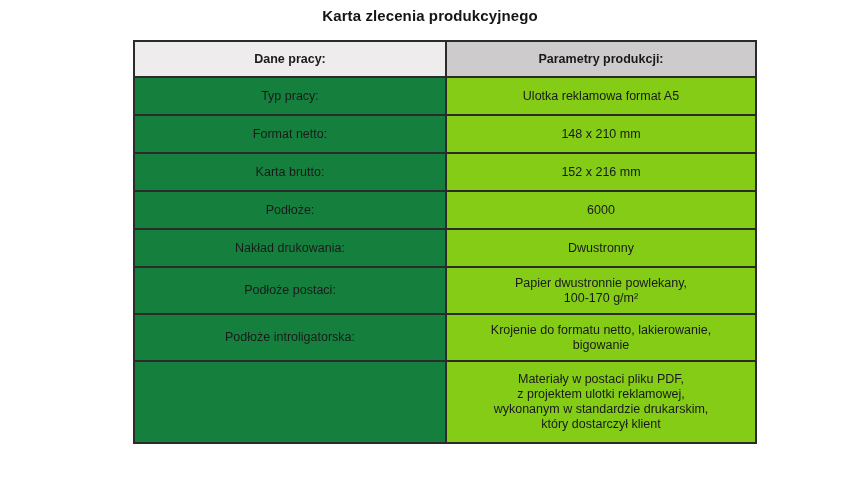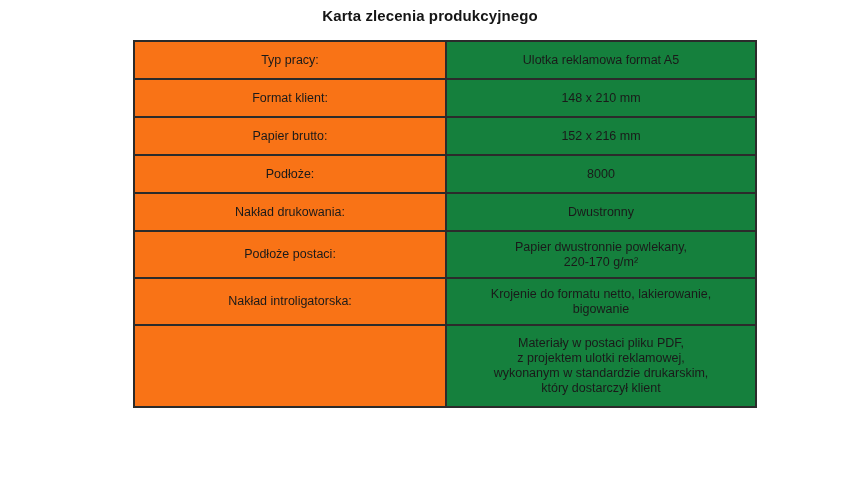--- a/index.html
+++ b/index.html
@@ -42,25 +42,25 @@
     border: 2px solid #2b2b2b;
     padding: 0 6px;
     font-size: 12.5px;
     line-height: 15px;
     text-align: center;
     vertical-align: middle;
     color: #1a1a1a;
   }
   .col-label {
     width: 298px;
-    background: #f97316;
+    background: #15803d;
   }
   .col-value {
     width: 296px;
-    background: #15803d;
+    background: #84cc16;
   }
   .head-label {
     background: #eeecec;
     font-weight: bold;
     font-size: 13px;
   }
   .head-value {
     background: #cdcbcb;
     font-weight: bold;
     font-size: 13px;
@@ -74,56 +74,60 @@
 </head>
 <body>
 
 <div class="page">
 
   <div class="doc-title">Karta zlecenia produkcyjnego</div>
 
   <table class="job-table">
     <tbody>
 
+      <tr class="r-head">
+        <td class="col-label head-label">Dane pracy:</td>
+        <td class="col-value head-value">Parametry produkcji:</td>
+      </tr>
 
       <tr class="r-1">
         <td class="col-label">Typ pracy:</td>
         <td class="col-value">Ulotka reklamowa format A5</td>
       </tr>
 
       <tr class="r-1">
-        <td class="col-label">Format klient:</td>
+        <td class="col-label">Format netto:</td>
         <td class="col-value">148 x 210 mm</td>
       </tr>
 
       <tr class="r-1">
-        <td class="col-label">Papier brutto:</td>
+        <td class="col-label">Karta brutto:</td>
         <td class="col-value">152 x 216 mm</td>
       </tr>
 
 
       <tr class="r-1">
         <td class="col-label">Podłoże:</td>
-        <td class="col-value">8000</td>
+        <td class="col-value">6000</td>
       </tr>
 
 
       <tr class="r-1">
         <td class="col-label">Nakład drukowania:</td>
         <td class="col-value">Dwustronny</td>
       </tr>
 
       <tr class="r-2">
         <td class="col-label">Podłoże postaci:</td>
         <td class="col-value multi">Papier dwustronnie powlekany,
-220-170 g/m²</td>
+100-170 g/m²</td>
       </tr>
 
       <tr class="r-2">
-        <td class="col-label">Nakład introligatorska:</td>
+        <td class="col-label">Podłoże introligatorska:</td>
         <td class="col-value multi">Krojenie do formatu netto, lakierowanie,
 bigowanie</td>
       </tr>
 
       <tr class="r-4">
         <td class="col-label"></td>
         <td class="col-value multi">Materiały w postaci pliku PDF,
 z projektem ulotki reklamowej,
 wykonanym w standardzie drukarskim,
 który dostarczył klient</td>

